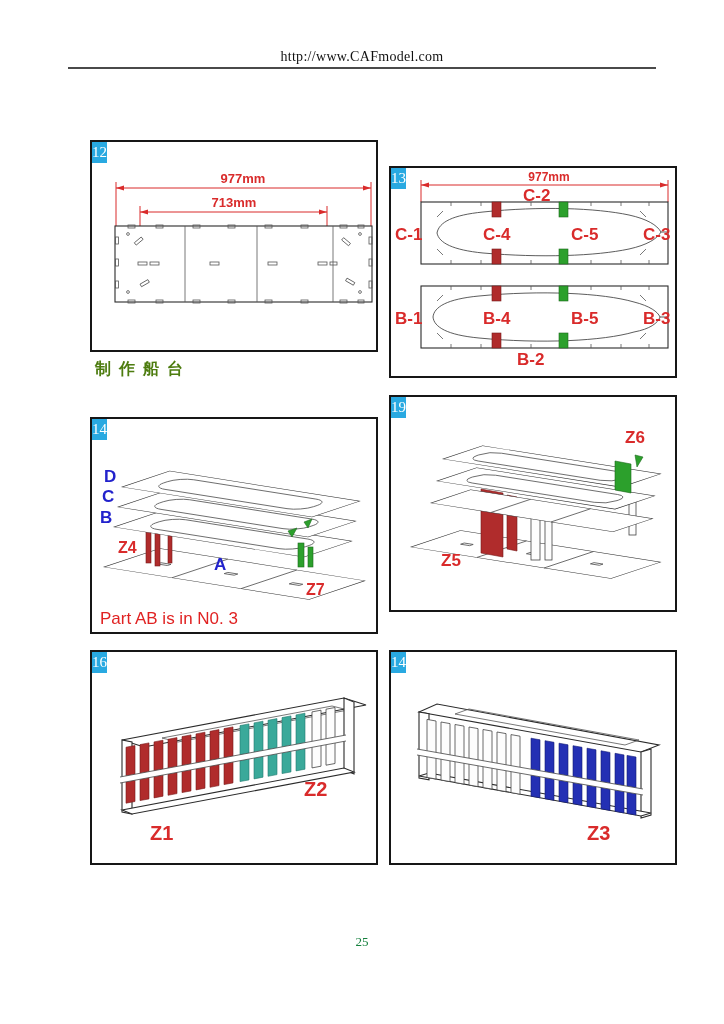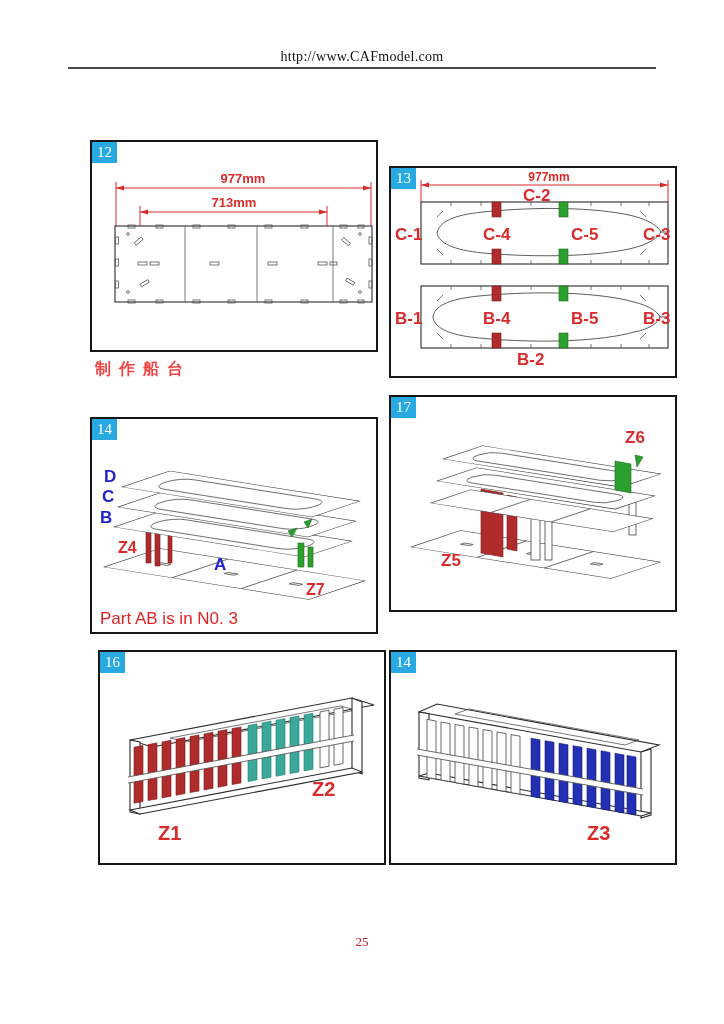--- a/index.html
+++ b/index.html
@@ -6,28 +6,28 @@
   .page{position:relative;width:724px;height:1024px;background:#ffffff;overflow:hidden;
         font-family:"Liberation Serif", serif;}
   .hdr-url{position:absolute;top:49px;left:0;width:724px;text-align:center;
            font-size:14px;color:#111;letter-spacing:.3px;font-family:Liberation Serif, serif;}
   .hdr-rule{position:absolute;top:67px;left:68px;width:588px;height:2px;background:#4a4a4a;}
   .panel{position:absolute;background:#fff;border:2px solid #161616;box-sizing:border-box;}
   .p12{left:90px;top:140px;width:288px;height:212px;}
   .p13{left:389px;top:140px;width:288px;height:212px;margin-top:26px;}
   .p14{left:90px;top:417px;width:288px;height:217px;}
   .p15{left:389px;top:395px;width:288px;height:217px;}
-  .p16{left:98px;top:650px;width:288px;height:215px;}
+  .p16{left:90px;top:650px;width:288px;height:215px;}
   .p17{left:389px;top:650px;width:288px;height:215px;}
-  .badge{position:absolute;top:0;left:0;width:25px;height:21px;background:#29a9e1;
+  .badge{position:absolute;top:0;left:0;width:15px;height:21px;background:#29a9e1;
          color:#fff;font-size:15px;line-height:21px;text-align:center;z-index:5;}
   .section-label{position:absolute;left:95px;top:359px;font-size:16px;font-weight:bold;
-                 color:#ef4444;letter-spacing:8px;}
+                 color:#4d7c0f;letter-spacing:8px;}
   .page-num{position:absolute;top:934px;left:0;width:724px;text-align:center;
-            font-size:13px;color:#b91c1c;}
+            font-size:13px;color:#15803d;}
   svg{display:block;width:100%;height:100%;}
   text{font-family:"Liberation Sans", sans-serif;}
   .dimtxt{fill:#d92b2b;font-size:13px;font-weight:bold;}
   .lblR{fill:#d92b2b;font-size:17px;font-weight:bold;}
   .lblR16{fill:#d92b2b;font-size:16px;font-weight:bold;}
   .lblR20{fill:#d92b2b;font-size:20px;font-weight:bold;}
   .lblB{fill:#2222cc;font-size:17px;font-weight:bold;}
   .note{fill:#e02222;font-size:17px;}
   .oln{fill:#ffffff;stroke:#2b2b2b;stroke-width:1.1;}
   .thin{fill:none;stroke:#555;stroke-width:.8;}
@@ -247,21 +247,21 @@
       <text class="lblB" x="10" y="83">C</text>
       <text class="lblB" x="8" y="104">B</text>
       <text class="lblR16" x="26" y="134">Z4</text>
       <text class="lblB" x="122" y="151">A</text>
       <text class="lblR16" x="214" y="176">Z7</text>
       <text class="note" x="8" y="205">Part AB is in N0. 3</text>
     </svg>
   </div>
 
   <div class="panel p15">
-    <div class="badge">17</div>
+    <div class="badge">19</div>
     <svg viewBox="0 0 284 213">
 
       <g transform="matrix(1,0.158,0.9,-0.3,20,150)">
         <rect class="oln" width="200" height="55"></rect>
         <line class="thin" x1="66" y1="0" x2="66" y2="55"></line>
         <line class="thin" x1="133" y1="0" x2="133" y2="55"></line>
         <rect class="thin" x="28" y="24" width="9" height="4"></rect>
         <rect class="thin" x="92" y="26" width="9" height="4"></rect>
         <rect class="thin" x="156" y="26" width="9" height="4"></rect>
       </g>

